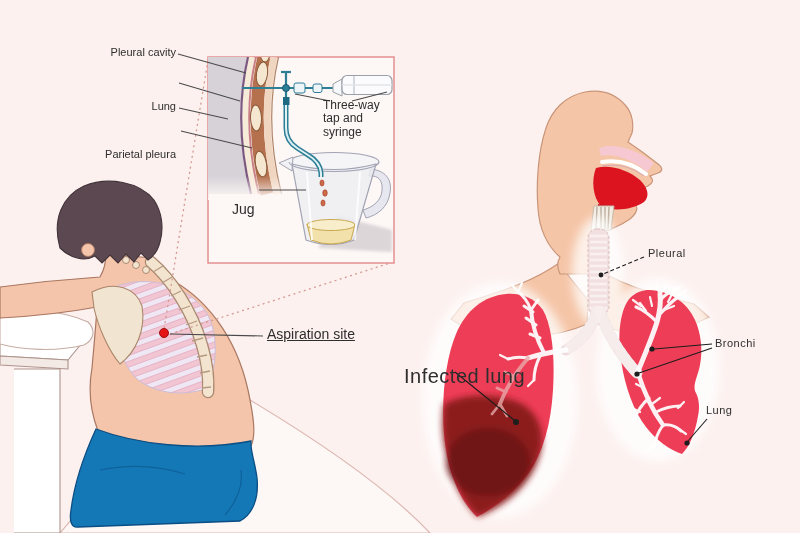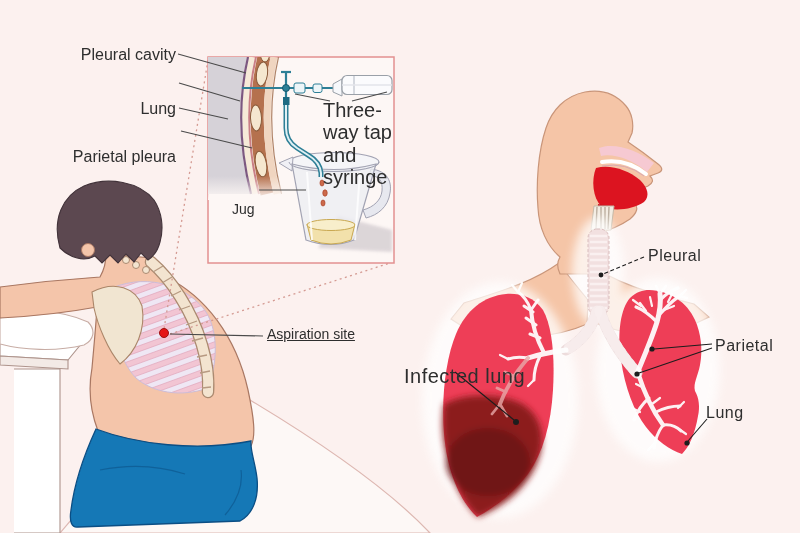--- a/index.html
+++ b/index.html
@@ -1,19 +1,19 @@
 <!DOCTYPE html>
 <html><head>
 <meta charset="utf-8">
 <style>
   html,body{margin:0;padding:0;}
   .stage{position:relative;width:800px;height:533px;background:#fcf1ef;overflow:hidden;
          font-family:"Liberation Sans",sans-serif;}
   .stage svg{position:absolute;left:0;top:0;}
-  .lbl{position:absolute;font-size:16px;line-height:1.12;color:#2e2e2e;white-space:nowrap;}
+  .lbl{position:absolute;font-size:11px;line-height:1.12;color:#2e2e2e;white-space:nowrap;}
   .lbl.right{text-align:right;}
   .lbl.wrap{white-space:normal;}
   .lbl.sp{letter-spacing:.5px;}
 </style>
 </head>
 <body>
 
 <div class="stage">
 <svg width="800" height="533" viewBox="0 0 800 533">
   <defs>
@@ -260,20 +260,20 @@
       <circle cx="687" cy="443" r="2.6" fill="#1d1d1d"></circle>
       <line x1="455" y1="372" x2="514" y2="420" stroke="#1d1d1d" stroke-width="1.2"></line>
       <circle cx="516" cy="422" r="3" fill="#1d1d1d"></circle>
     </g>
   </g>
 </svg>
 
 <div class="lbl right" style="left:56px;top:46px;width:120px;">Pleural cavity</div>
 <div class="lbl right" style="left:56px;top:100px;width:120px;">Lung</div>
 <div class="lbl right" style="left:56px;top:124px;width:120px;margin-top:24px;">Parietal pleura</div>
-<div class="lbl wrap" style="left:323px;top:99px;width:74px;font-size:20px;">Three-way tap and syringe</div>
+<div class="lbl wrap" style="left:323px;top:99px;width:74px;font-size:12px;">Three-way tap and syringe</div>
 <div class="lbl" style="left:232px;top:182px;font-size:14px;margin-top:20px;">Jug</div>
 <div class="lbl" style="left:267px;top:327px;font-size:14px;text-decoration:underline;">Aspiration site</div>
 <div class="lbl sp" style="left:648px;top:247px;">Pleural</div>
-<div class="lbl sp" style="left:715px;top:337px;">Parietal</div>
+<div class="lbl sp" style="left:715px;top:337px;">Bronchi</div>
 <div class="lbl sp" style="left:706px;top:404px;">Lung</div>
 <div class="lbl sp" style="left:404px;top:365px;font-size:20px;">Infected lung</div>
 </div>
 
 </body></html>

